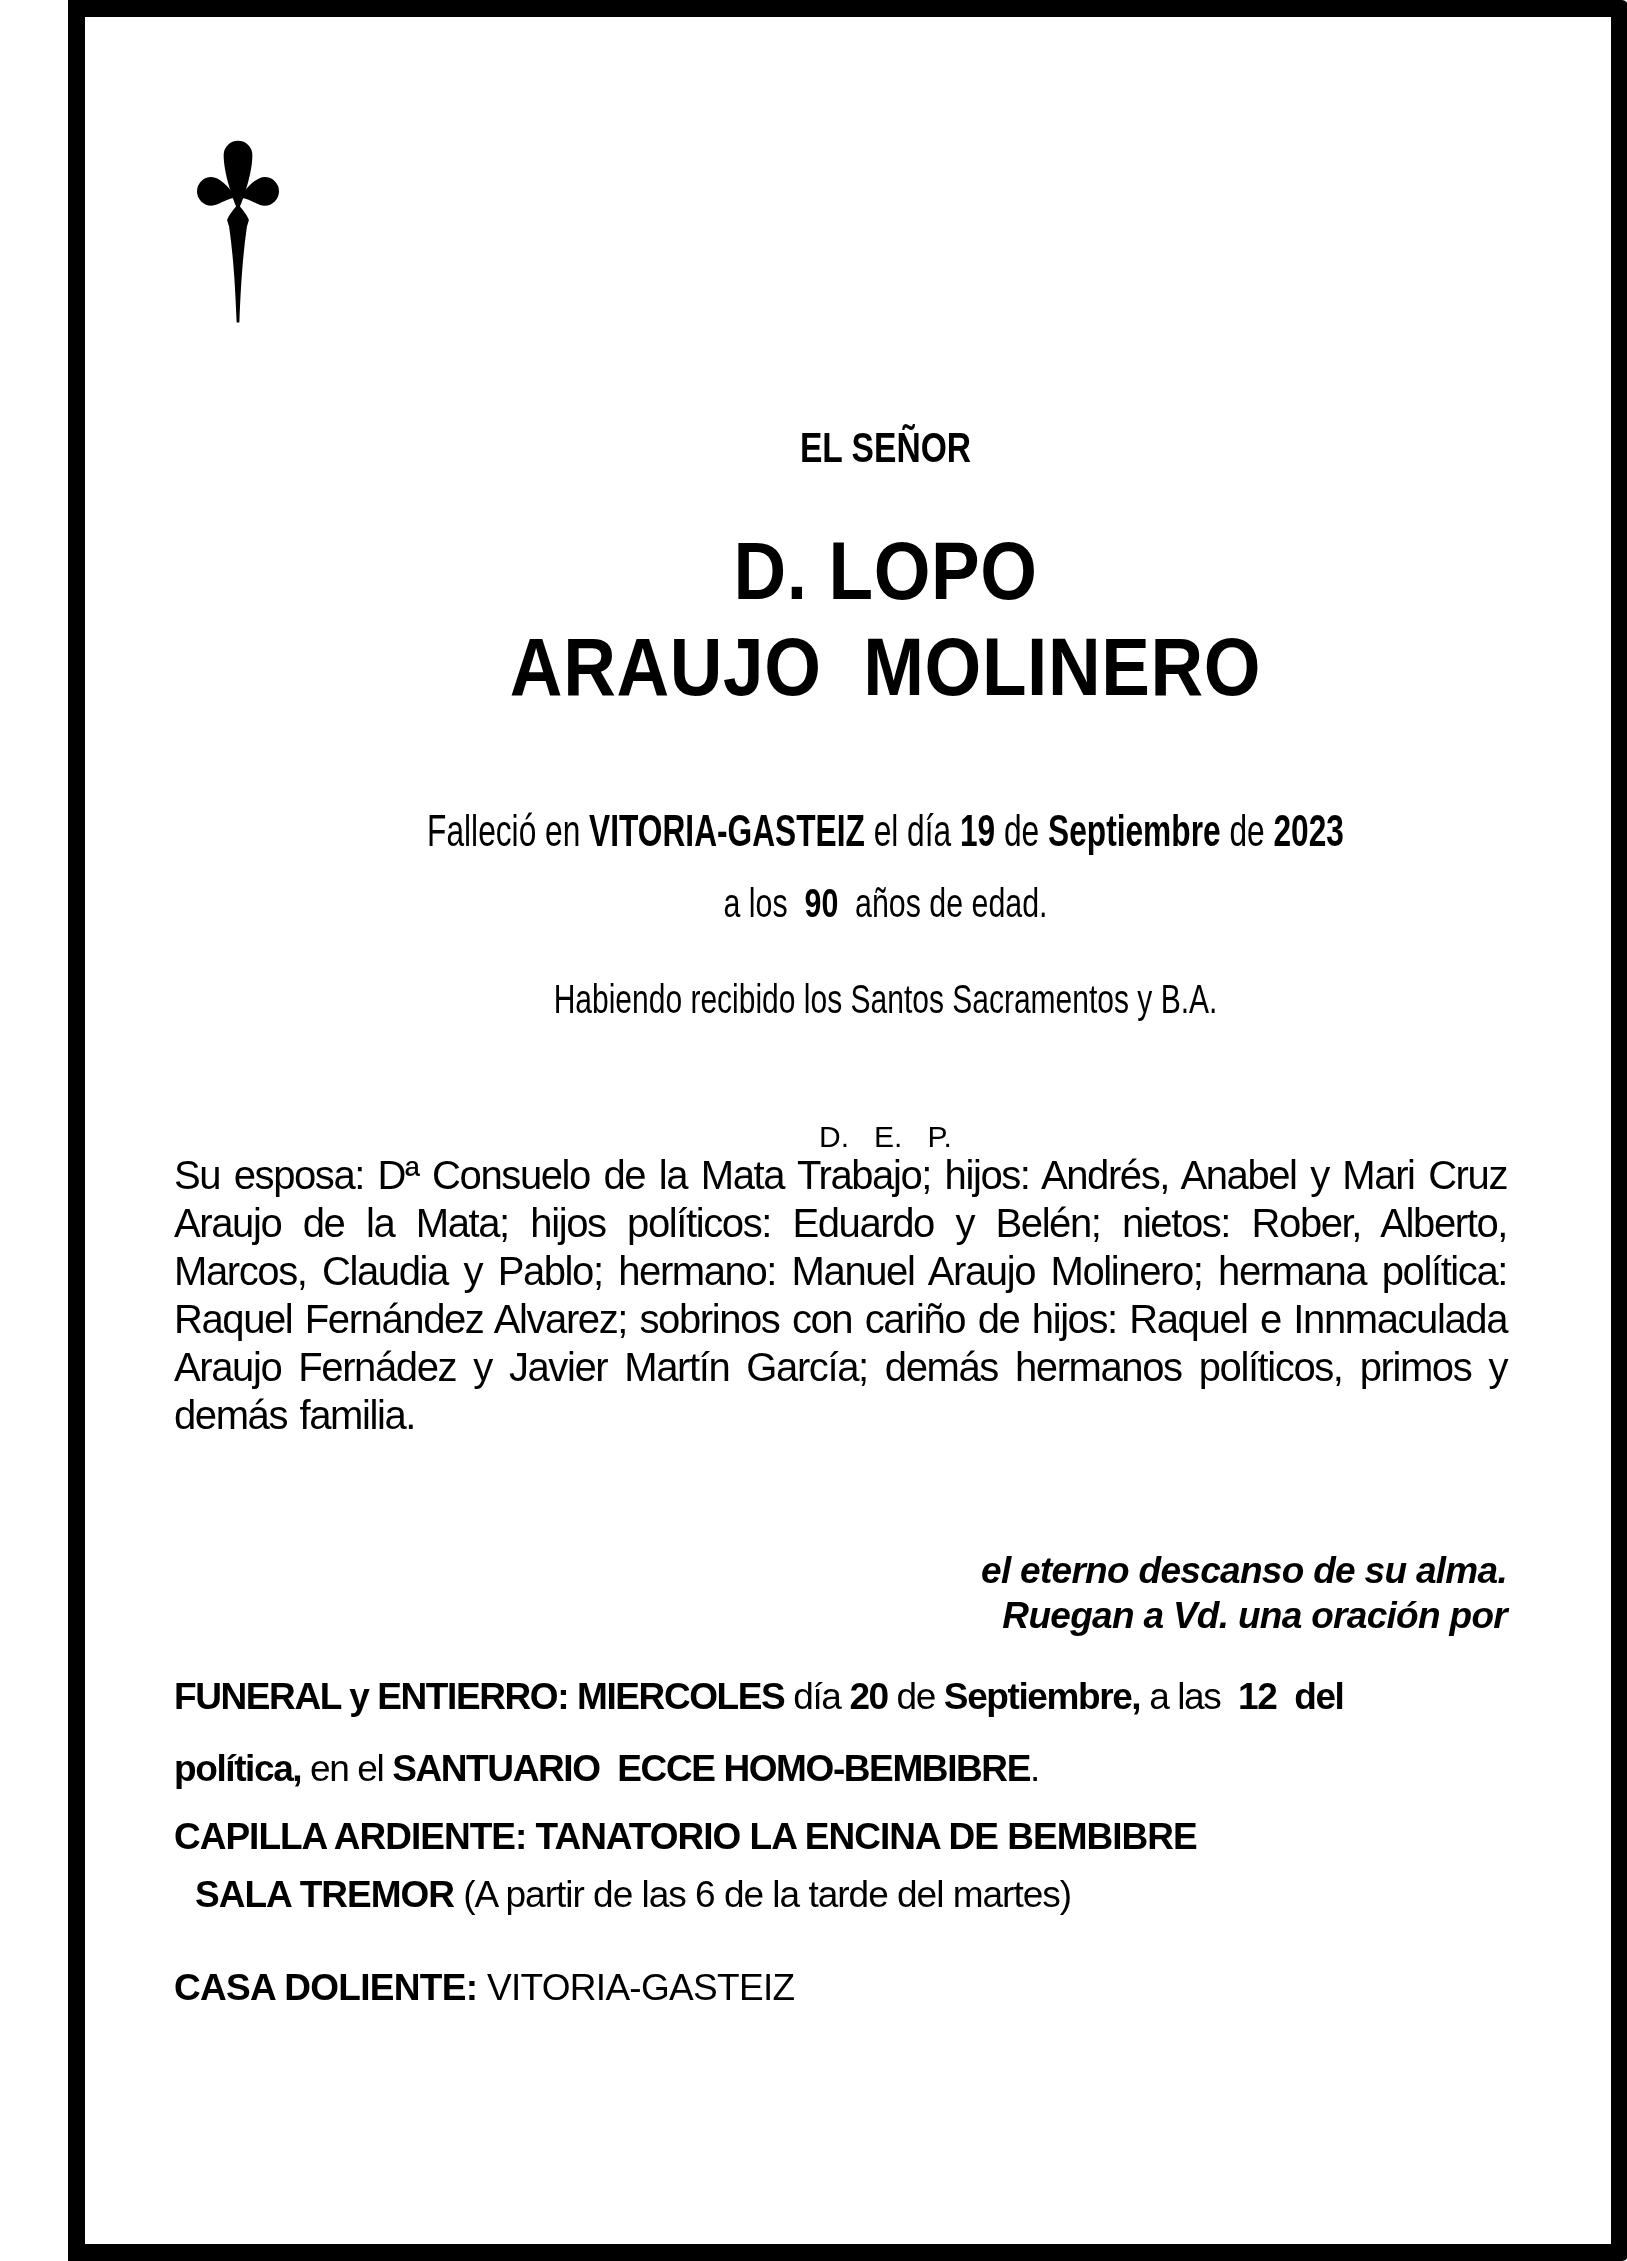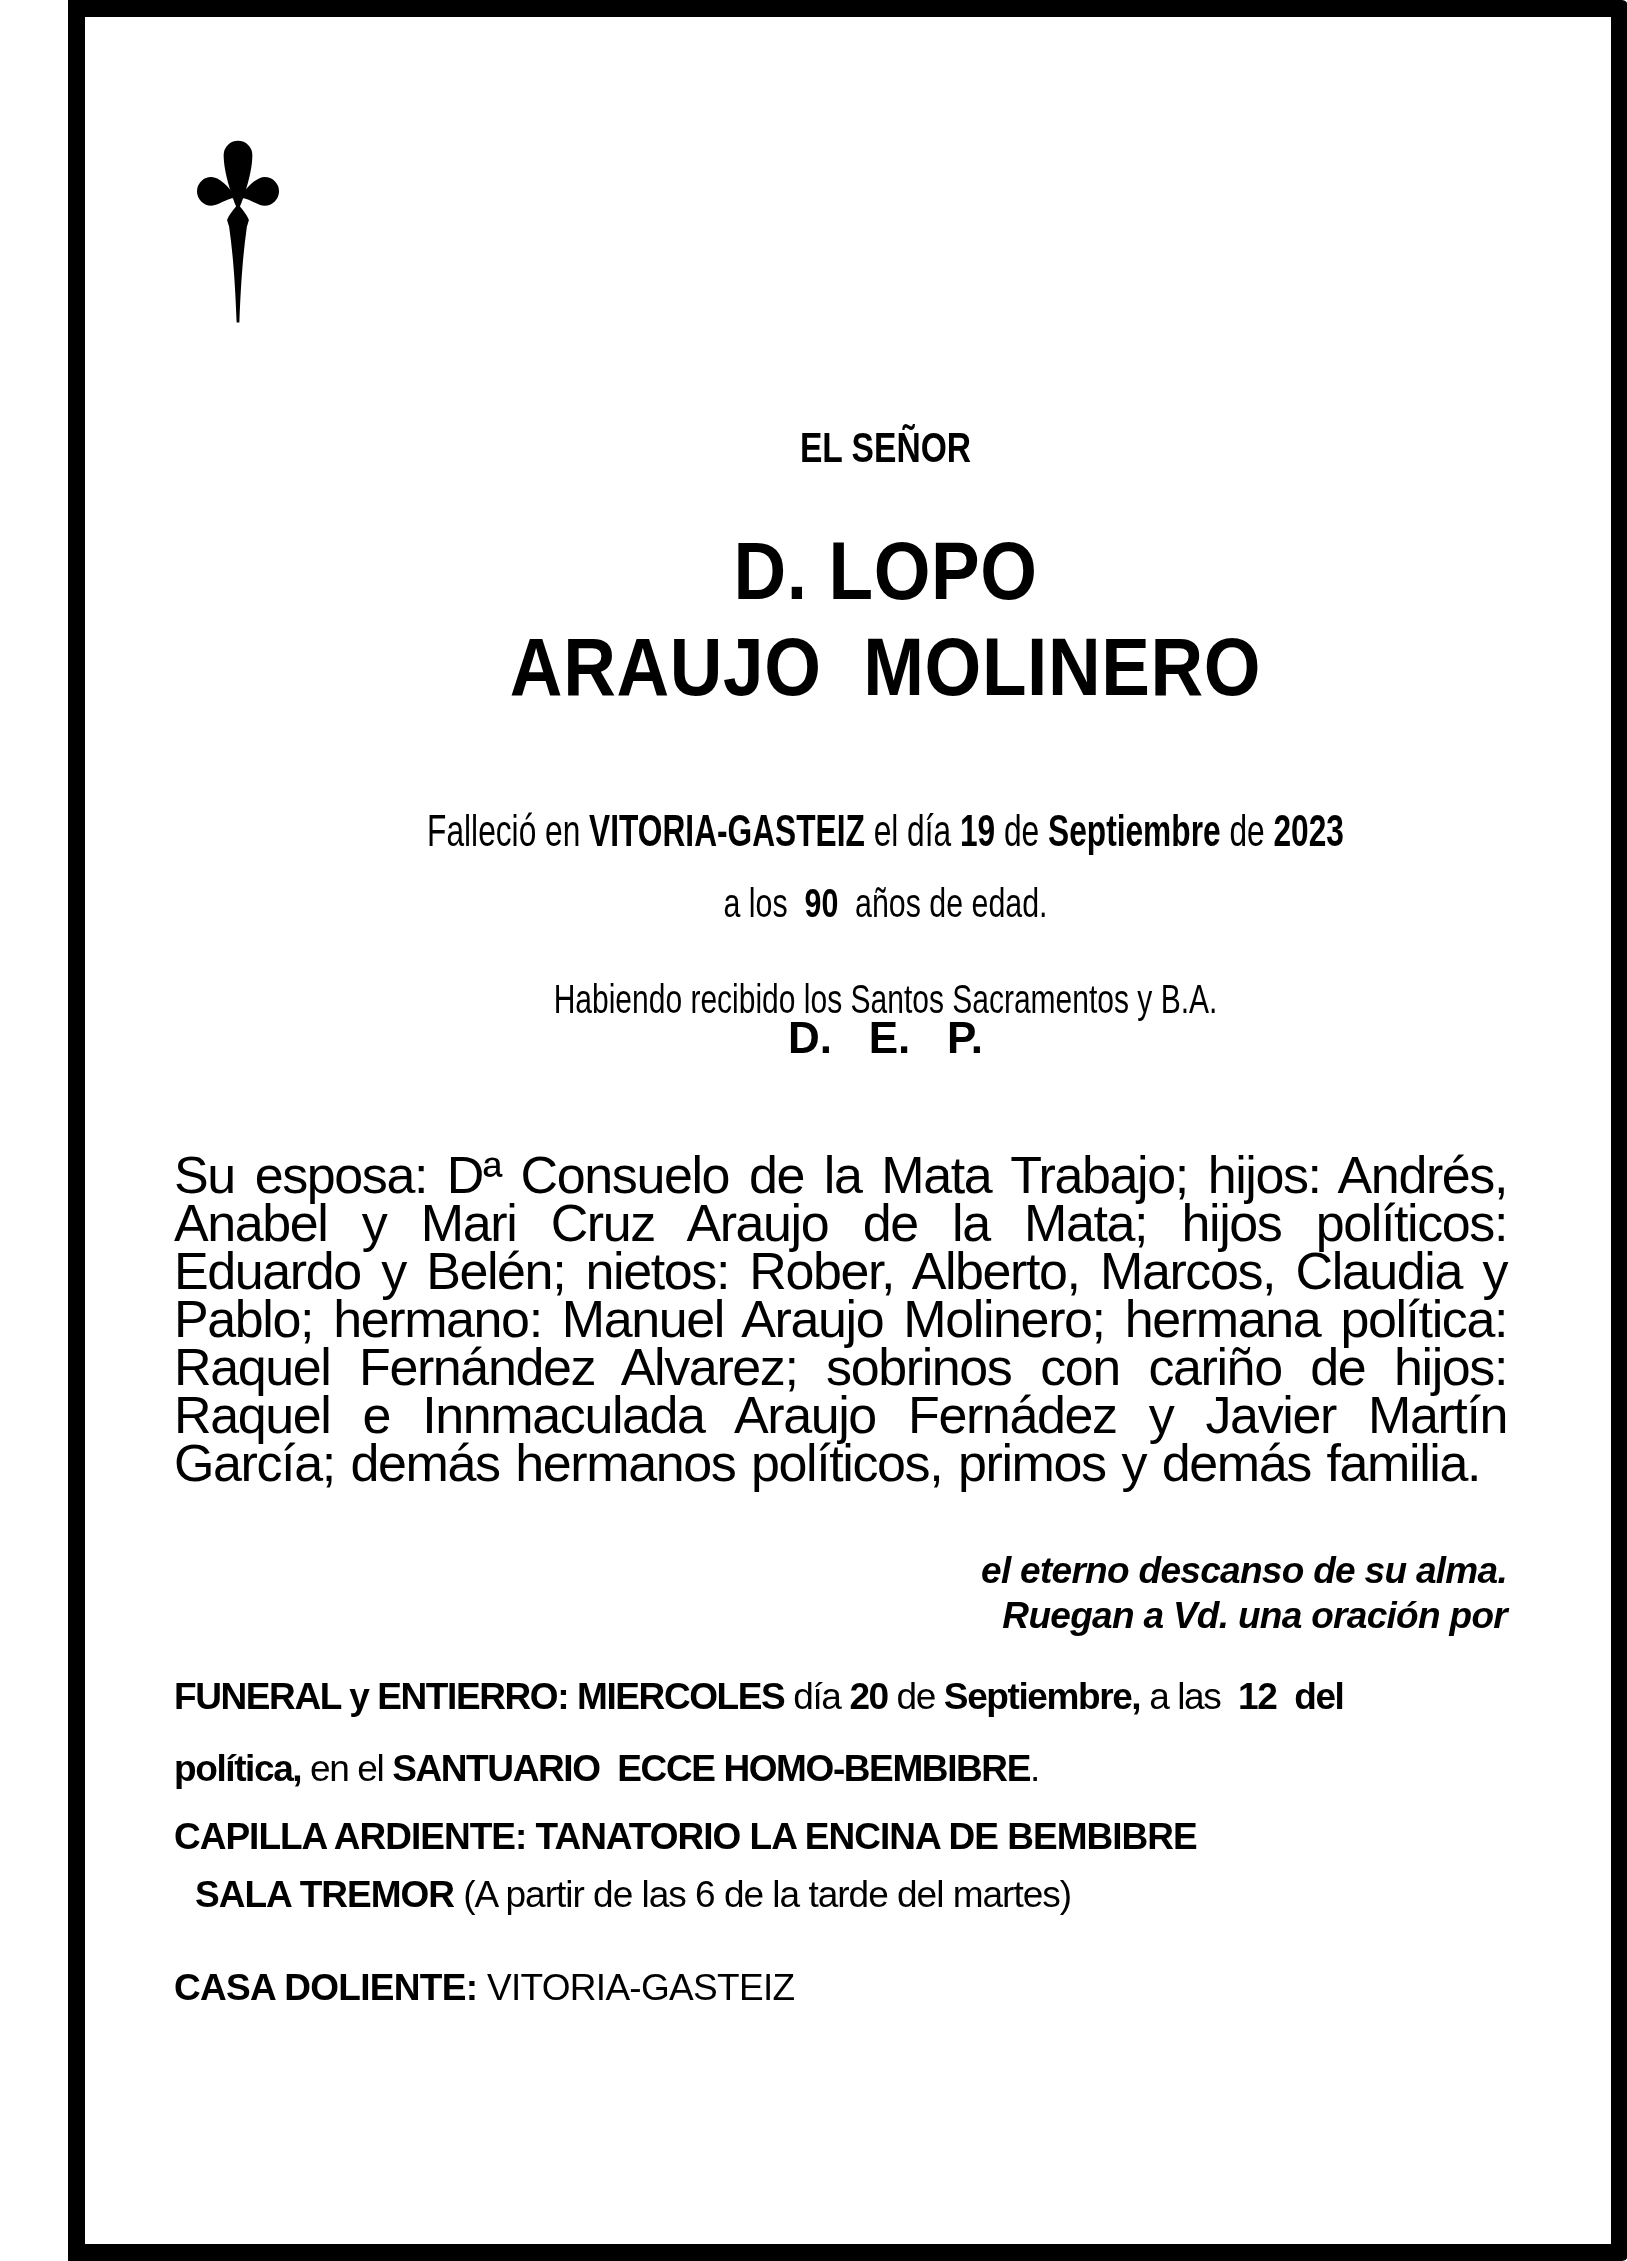--- a/index.html
+++ b/index.html
@@ -19,24 +19,24 @@
   .b   { font-weight:bold; }
 
   .cross { position:absolute; left:197px; top:140px; width:82px; height:186px; }
 
   #el-senor   { top:427px;  font-size:42px;  font-weight:bold; transform:scaleX(0.80); }
   #name1      { top:531px;  font-size:81px; font-weight:bold; transform:scaleX(0.90); letter-spacing:0.7px; }
   #name2      { top:627px;  font-size:81px; font-weight:bold; transform:scaleX(0.90); letter-spacing:0.7px; }
   #died-line  { top:809px; font-size:44px;  transform:scaleX(0.72); }
   #age-line   { top:883px; font-size:41px;  transform:scaleX(0.74); }
   #sacr-line  { top:979px; font-size:40px;  transform:scaleX(0.75); }
-  #dep-line   { top:1016px; font-size:44px;  font-weight:bold; }
+  #dep-line   { top:1122px; font-size:30px;  font-weight:normal; }
 
   #family {
-    top:1151px; font-size:52px; line-height:48px;
+    top:1151px; font-size:40px; line-height:48px;
     text-align:justify; letter-spacing:-1.4px; word-spacing:2.7px;
   }
   #prayer {
     top:1548px; font-size:37px; line-height:45px;
     font-weight:bold; font-style:italic; text-align:right; letter-spacing:-0.7px;
   }
   .fun-line  { font-size:37px; letter-spacing:-1.4px; white-space:nowrap; }
   #funeral-1 { top:1678px; }
   #funeral-2 { top:1750px; }
   .cap-line  { font-size:37px; letter-spacing:-1px; white-space:nowrap; }

